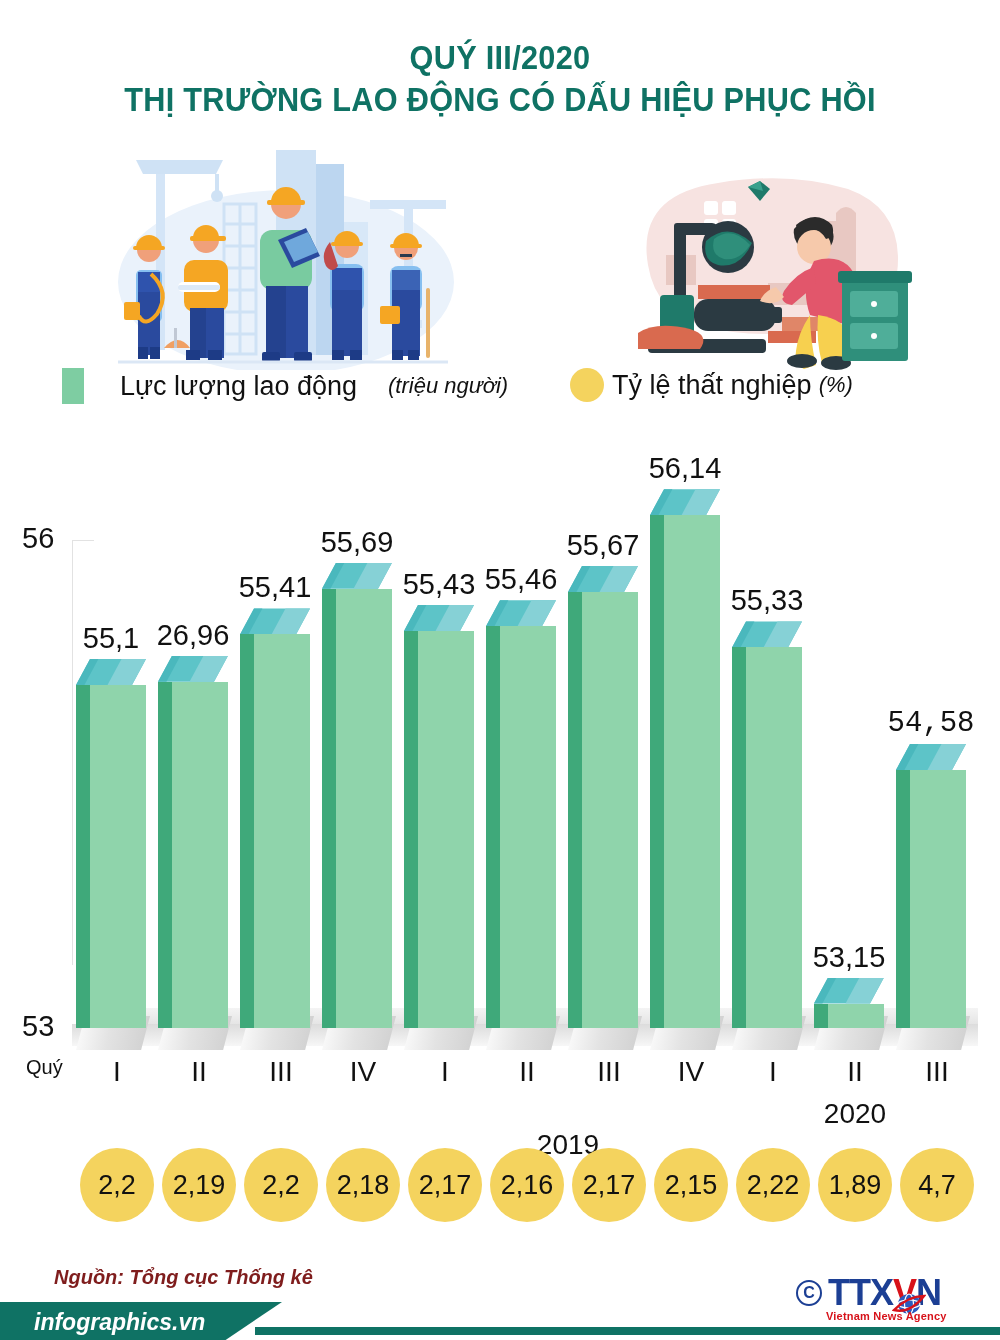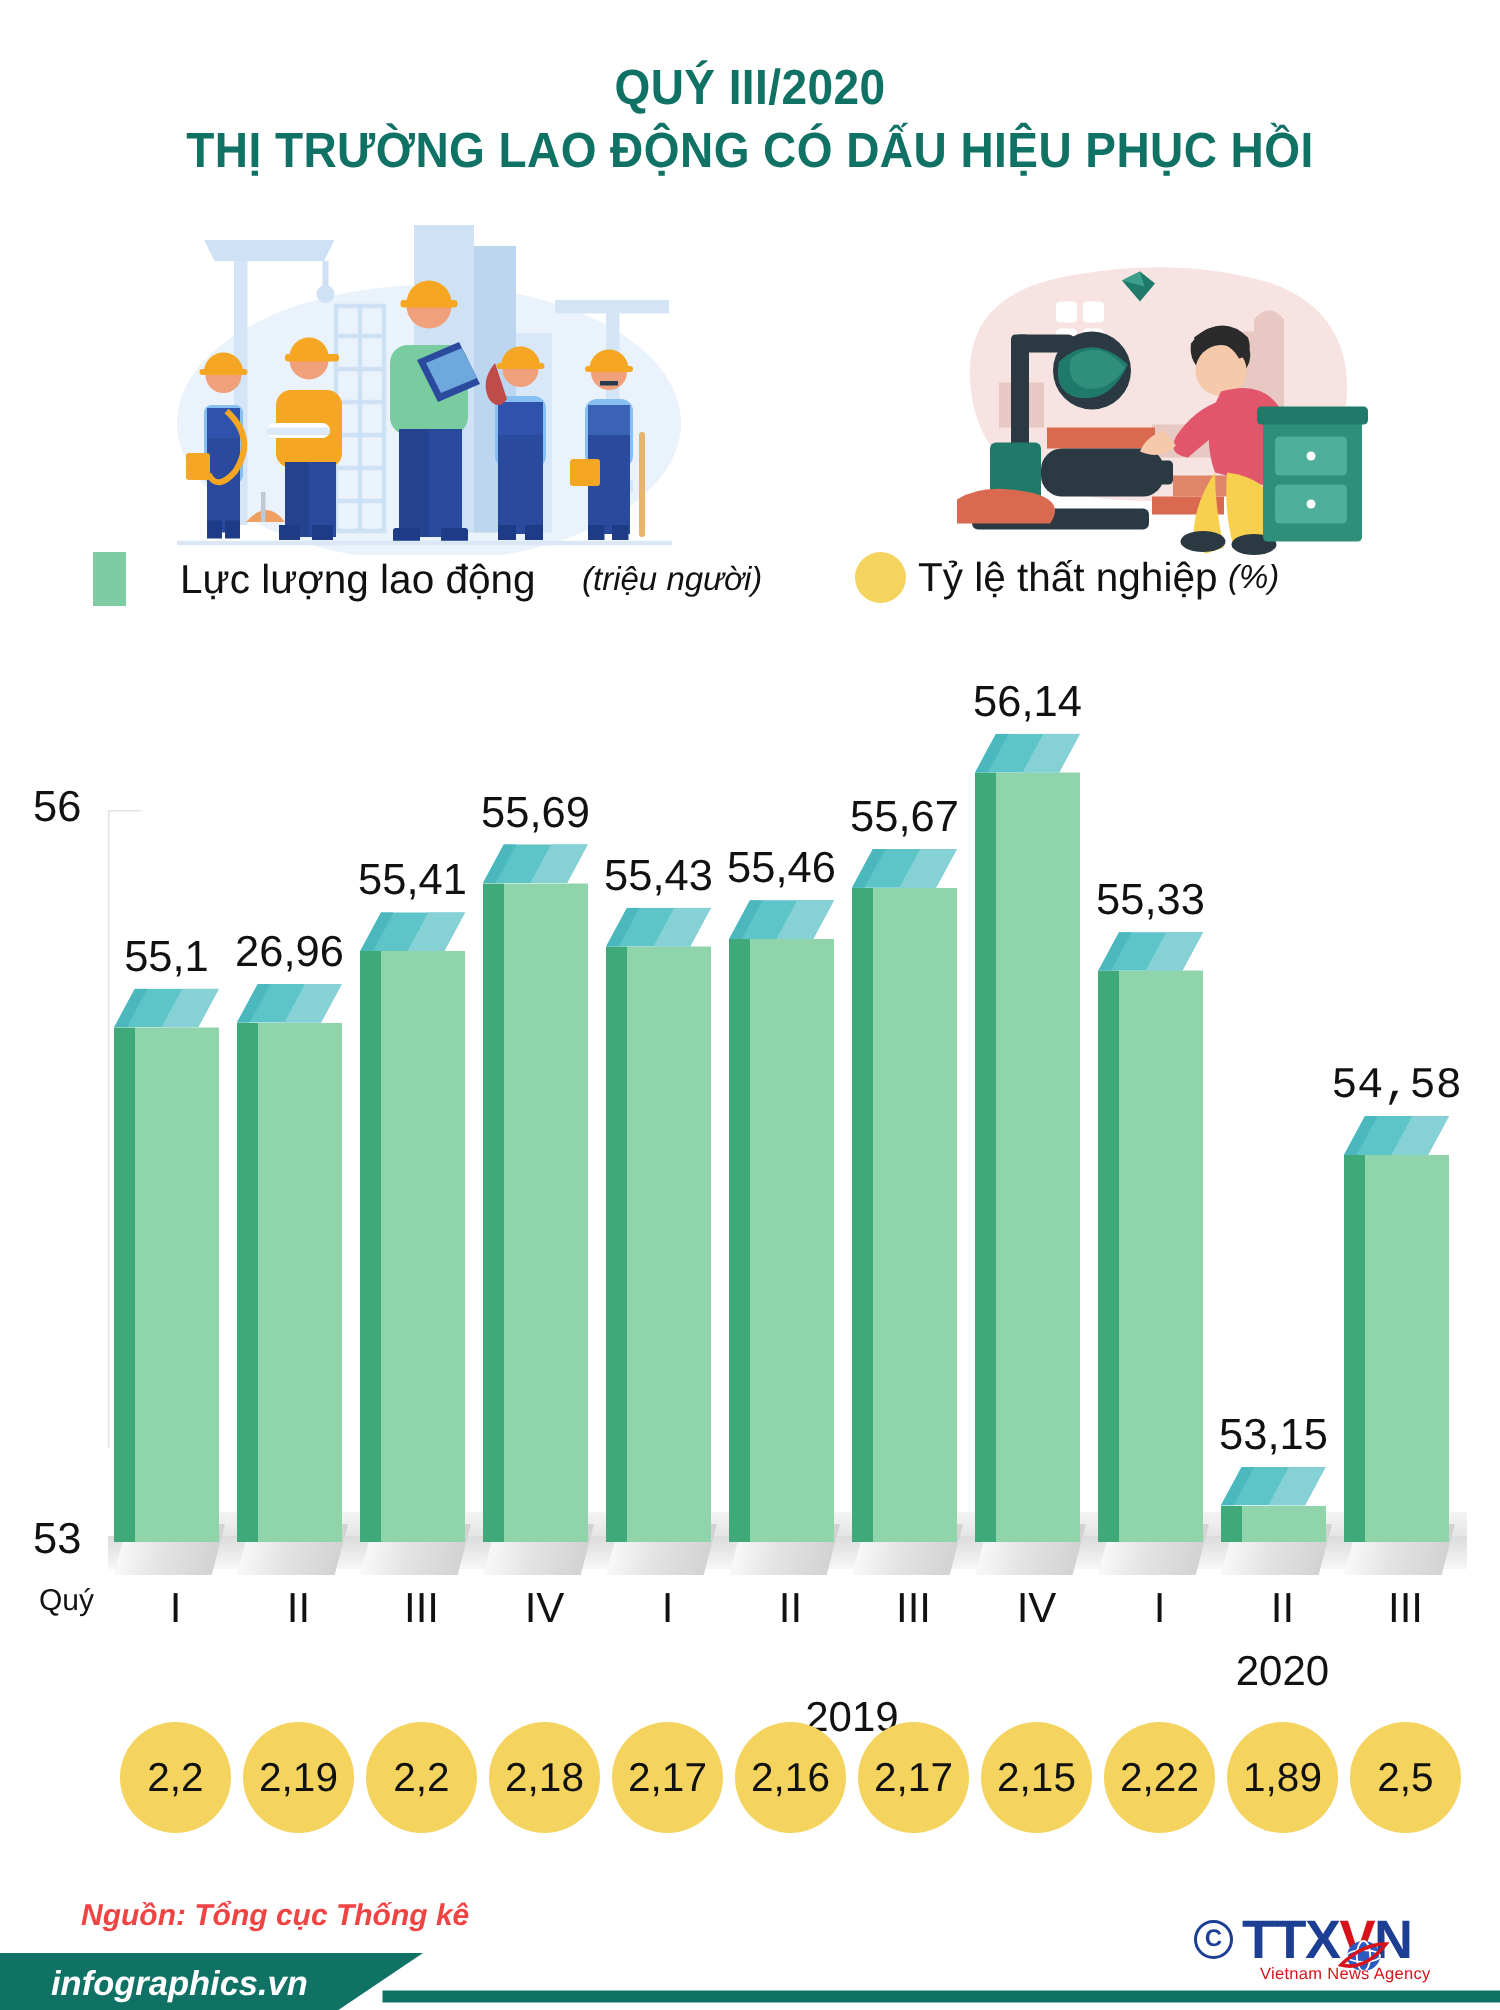--- a/index.html
+++ b/index.html
@@ -116,21 +116,21 @@
   
   #circles { position:absolute; left:0; top:1148px; width:1000px; height:76px; }
   .circle {
     position:absolute; top:0; width:74px; height:74px; border-radius:50%;
     background:#f4d35e; display:flex; align-items:center; justify-content:center;
     font-size:27px; color:#111;
   }
 
   
   #source { position:absolute; left:54px; top:1266px; font-size:20px; font-style:italic;
-            font-weight:bold; color:#ef4444; }
+            font-weight:bold; color:#7f1d1d; }
   #banner {
     position:absolute; left:0; top:1302px; width:282px; height:38px;
     background:#0f7264;
     clip-path:polygon(0% 0%, 100% 0%, 80% 100%, 0% 100%);
   }
   #banner-text {
     position:absolute; left:34px; top:1309px; font-size:23px; font-style:italic;
     font-weight:bold; color:#ffffff;
   }
   #banner-line {
@@ -144,21 +144,21 @@
   }
   #logo-ttxvn {
     position:absolute; left:32px; top:0px; font-size:36px; font-weight:bold;
     color:#1c3f94; letter-spacing:-1px; font-family:"Liberation Sans", sans-serif;
   }
   #logo-v { color:#d7121a; }
   #logo-globe {
     position:absolute; left:96px; top:16px; width:34px; height:30px;
   }
   #logo-sub {
-    position:absolute; left:44px; top:38px; font-size:11px; font-weight:normal;
+    position:absolute; left:30px; top:38px; font-size:11px; font-weight:bold;
     color:#d7121a; letter-spacing:0.2px;
   }
 </style>
 </head>
 <body>
 
 <div id="title-block">
   <div id="title-line1">QUÝ III/2020</div>
   <div id="title-line2">THỊ TRƯỜNG LAO ĐỘNG CÓ DẤU HIỆU PHỤC HỒI</div>
 </div>
@@ -530,21 +530,21 @@
     <div class="circle" style="left: 80px;">2,2</div>
     <div class="circle" style="left: 162px;">2,19</div>
     <div class="circle" style="left: 244px;">2,2</div>
     <div class="circle" style="left: 326px;">2,18</div>
     <div class="circle" style="left: 408px;">2,17</div>
     <div class="circle" style="left: 490px;">2,16</div>
     <div class="circle" style="left: 572px;">2,17</div>
     <div class="circle" style="left: 654px;">2,15</div>
     <div class="circle" style="left: 736px;">2,22</div>
     <div class="circle" style="left: 818px;">1,89</div>
-    <div class="circle" style="left: 900px;">2,5</div>
+    <div class="circle" style="left: 900px;">4,7</div>
   </div>
 
 <div id="source">Nguồn: Tổng cục Thống kê</div>
 <div id="banner"></div>
 <div id="banner-text">infographics.vn</div>
 <div id="banner-line"></div>
 
 <div id="logo">
   <div id="logo-c">C</div>
   <div id="logo-ttxvn">TTX<span id="logo-v">V</span>N</div>

